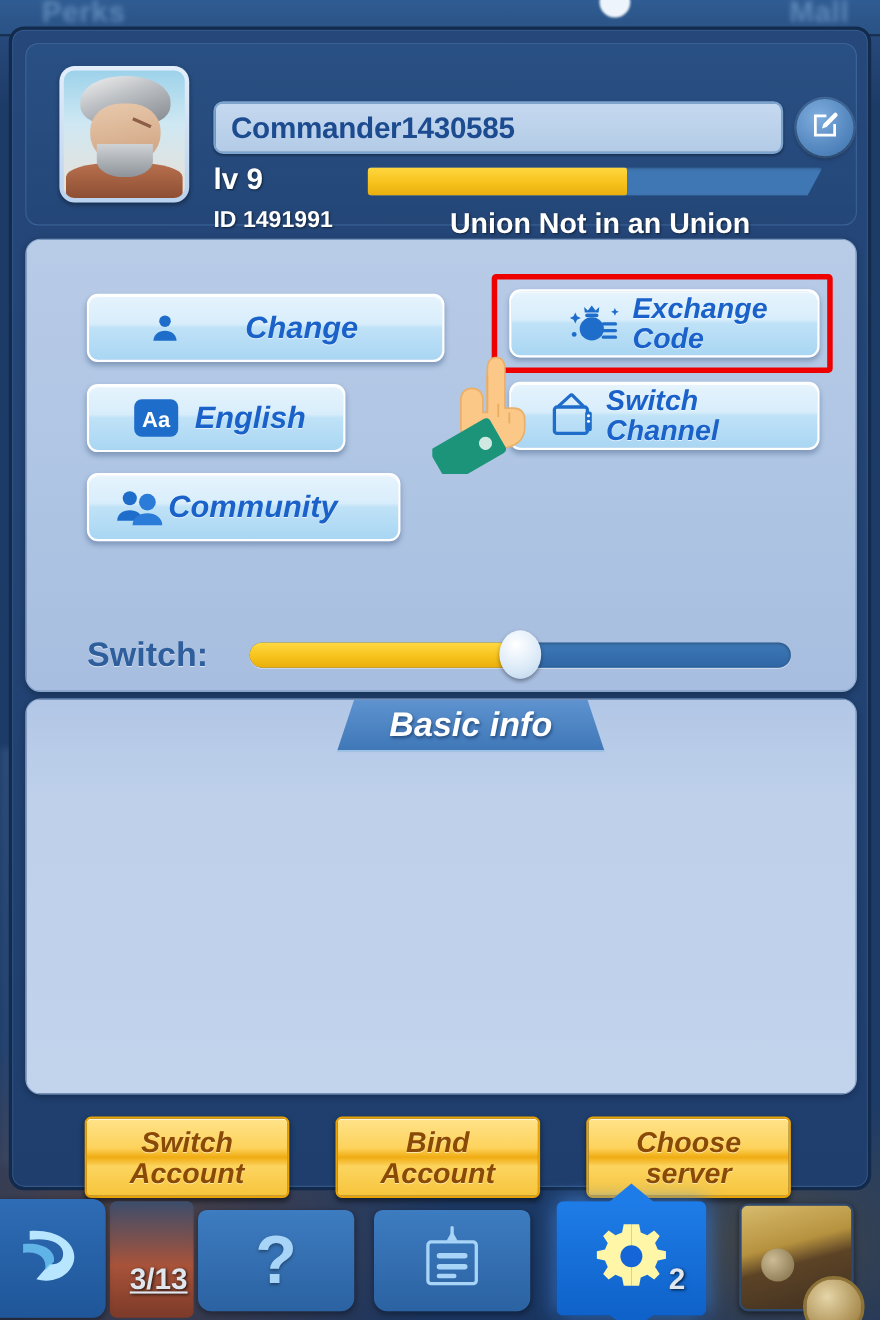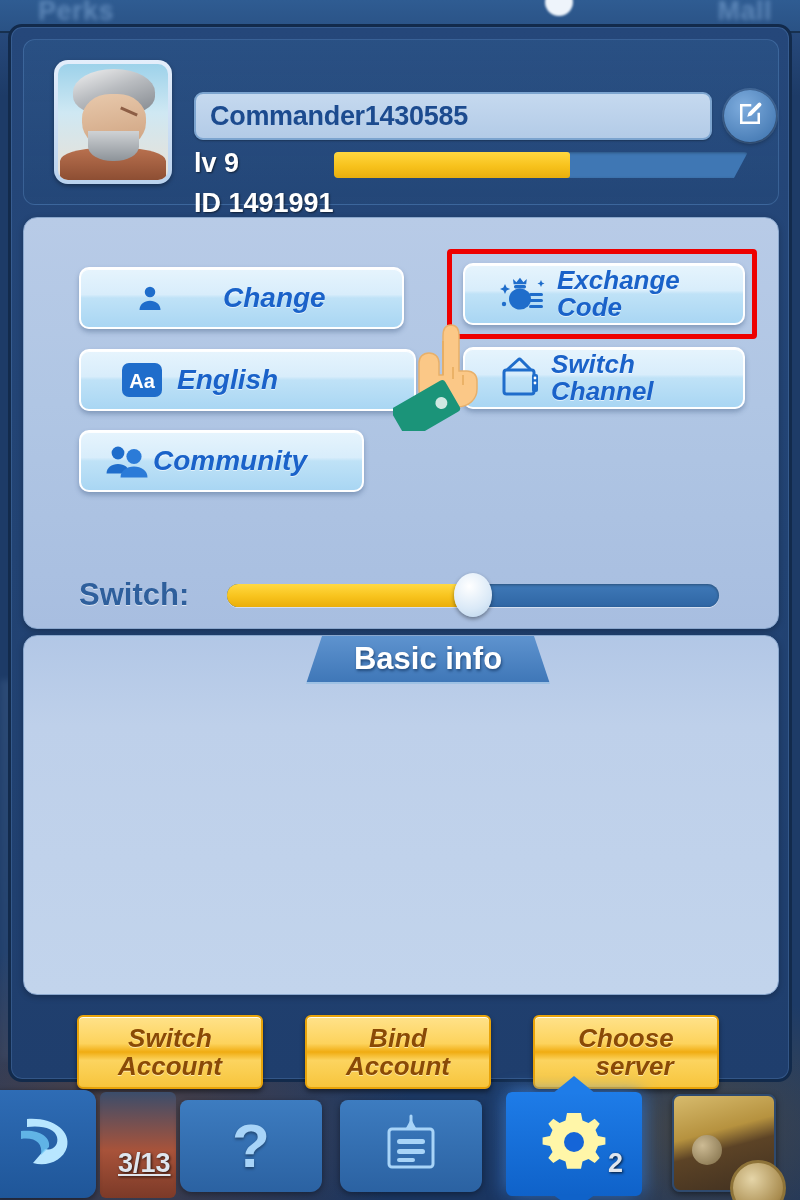--- a/index.html
+++ b/index.html
@@ -156,21 +156,21 @@
     clip-path: polygon(0 0, 100% 0, calc(100% - 14px) 100%, 0 100%);
     overflow: hidden;
   }
   #xp-bar-fill {
     height: 100%;
     background: linear-gradient(180deg,#ffd740 0%, #f7c21c 55%, #e8ae0d 100%);
     border-radius: 3px;
   }
   #player-id {
     position: absolute; left: 170px; top: 148px;
-    color: #ffffff; font-size: 27px; font-weight: bold;
+    color: #ffffff; font-size: 21px; font-weight: bold;
     text-shadow: 1px 1px 2px rgba(0,0,0,.55);
   }
   #union-status {
     position: absolute; left: 385px; top: 148px;
     color: #ffffff; font-size: 26px; font-weight: bold;
     text-shadow: 1px 1px 2px rgba(0,0,0,.55);
     white-space: nowrap;
   }
 
   
@@ -199,23 +199,23 @@
     line-height: 1.02;
     text-shadow: 0 1px 0 rgba(255,255,255,.6);
   }
   .opt-btn-label.two-line { font-size: 26px; }
   .opt-icon {
     display: flex; align-items: center; justify-content: center;
     flex: 0 0 auto;
   }
 
   #btn-change        { left: 68px;  top: 240px; width: 325px; height: 62px; gap: 48px; }
-  #btn-language      { left: 68px;  top: 322px; width: 337px; height: 62px; }
+  #btn-language      { left: 68px;  top: 322px; width: 235px; height: 62px; }
   #btn-community     { left: 68px;  top: 403px; width: 285px; height: 62px; }
-  #btn-exchange-code { left: 452px; top: 236px; width: 282px; height: 62px; }
+  #btn-exchange-code { left: 452px; top: 236px; width: 282px; height: 62px; padding-left: 18px; }
   #btn-switch-channel{ left: 452px; top: 320px; width: 282px; height: 62px; }
 
   #exchange-highlight {
     position: absolute; left: 436px; top: 222px;
     width: 310px; height: 90px;
     border: 5px solid #ee0000;
     border-radius: 4px;
     pointer-events: none;
   }
 
@@ -269,21 +269,21 @@
   }
   #basic-info-tab {
     position: absolute; left: 282px; top: 0px;
     width: 244px; height: 48px;
     background: linear-gradient(180deg,#5e93cf 0%, #3f77b8 100%);
     clip-path: polygon(16px 0, 228px 0, 244px 100%, 0 100%);
     display: flex; align-items: center; justify-content: center;
     border-bottom: 2px solid #9ec1e4;
   }
   #basic-info-title {
-    color: #ffffff; font-size: 31px; font-weight: bold; 
+    color: #ffffff; font-size: 31px; font-weight: bold; font-style: italic;
     text-shadow: 1px 2px 3px rgba(10,40,80,.6);
   }
 
   
   .gold-btn {
     position: absolute;
     width: 186px; height: 74px;
     border-radius: 6px;
     background: linear-gradient(180deg,#ffe28a 0%, #fdd35c 38%, #f0ac12 50%, #fcd45f 62%, #f7c53c 100%);
     border: 2px solid #e8a309;
@@ -428,20 +428,21 @@
       </span>
     </div>
 
     <div id="level-label">lv 9</div>
 
     <div id="xp-bar-track">
       <div id="xp-bar-fill" style="width: 57%;"></div>
     </div>
 
     <div id="player-id">ID 1491991</div>
+    <div id="union-status">Union Not in an Union</div>
   </div>
 
   <div id="options-panel"></div>
 
   <div class="opt-btn" id="btn-change">
     <span class="opt-icon" style="margin-left:54px;">
       <svg width="30" height="30" viewBox="0 0 24 24" fill="#1f6dcb">
         <circle cx="12" cy="7.2" r="4.2"></circle>
         <path d="M3.6 21.5c0-4.6 3.8-7.4 8.4-7.4s8.4 2.8 8.4 7.4z"></path>
       </svg>
@@ -539,21 +540,21 @@
 
   <div class="gold-btn" id="btn-switch-account">
     <span class="gold-btn-label" style="white-space:pre-line;">Switch
 Account</span>
   </div>
   <div class="gold-btn" id="btn-bind-account">
     <span class="gold-btn-label" style="white-space:pre-line;">Bind
 Account</span>
   </div>
   <div class="gold-btn" id="btn-choose-server">
-    <span class="gold-btn-label" style="white-space:pre-line;text-align:right;">Choose
+    <span class="gold-btn-label" style="white-space:pre-line;">Choose
 server</span>
   </div>
 
 </div>
 
 <div class="nav-face" id="nav-face-left"></div>
 
 <div id="nav-logo">
   <span>
     <svg width="66" height="66" viewBox="0 0 66 66">

